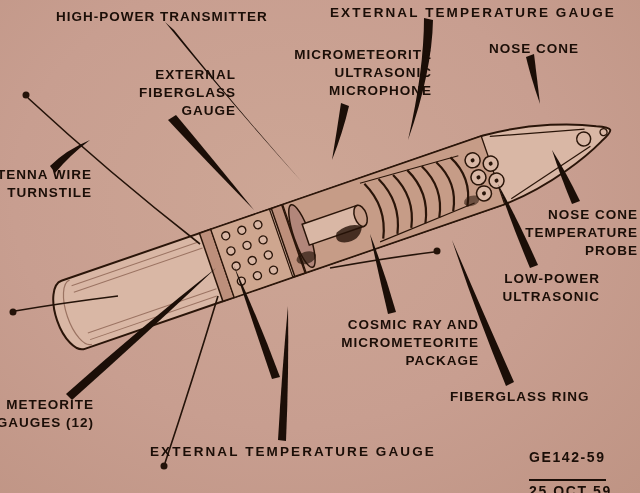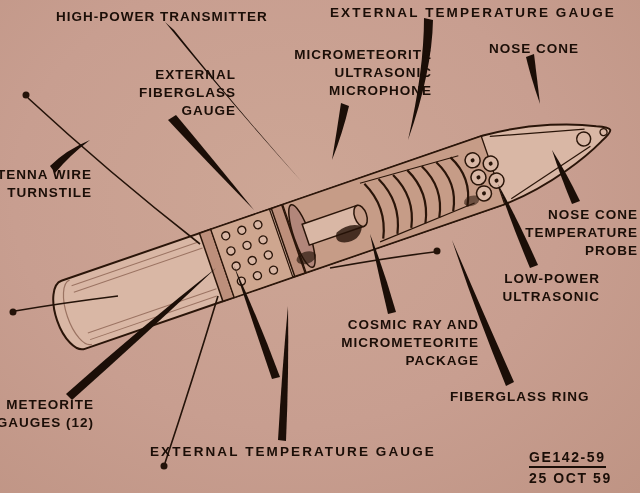--- a/index.html
+++ b/index.html
@@ -20,21 +20,21 @@
     white-space:pre-line;
     -webkit-font-smoothing:antialiased;
   }
   .lbl.center{text-align:right;}
   .lbl.wide{letter-spacing:2.1px;}
   #stamp{
     position:absolute;left:529px;top:449px;width:106px;
     color:#1b0e07;font-weight:700;font-size:14px;letter-spacing:1.6px;
     text-align:left;
   }
-  #stamp .s1{display:inline-block;border-bottom:2px solid #1b0e07;padding-bottom:1px;margin-bottom:2px;}
+  #stamp .s1{display:inline-block;border-bottom:2px solid #1b0e07;padding-bottom:14px;margin-bottom:2px;}
   #stamp .s2{display:block;}
 </style>
 </head>
 <body>
 
 <div id="scene">
 
   <svg id="art" viewBox="0 0 640 493" xmlns="http://www.w3.org/2000/svg">
 
     <g transform="translate(58,320) rotate(-19)">

